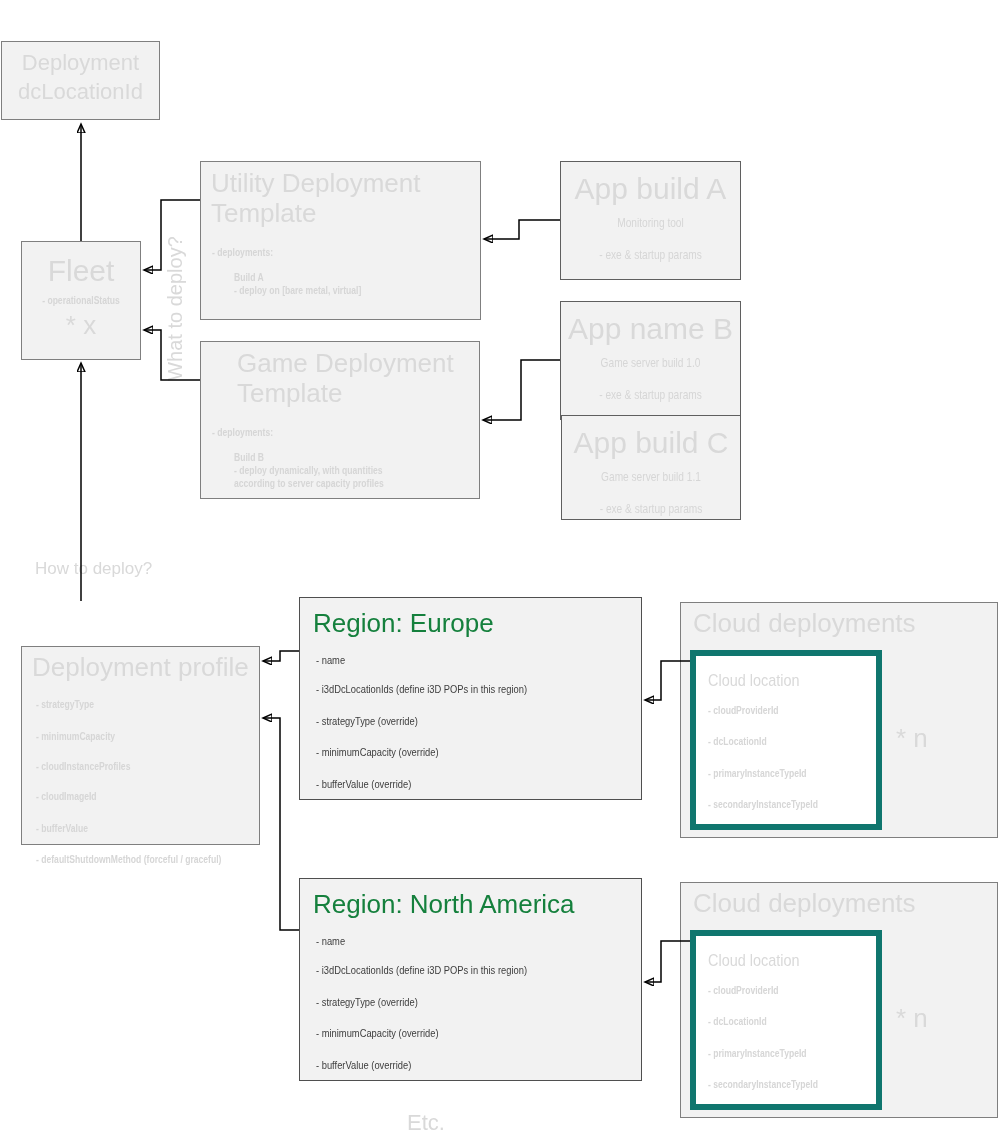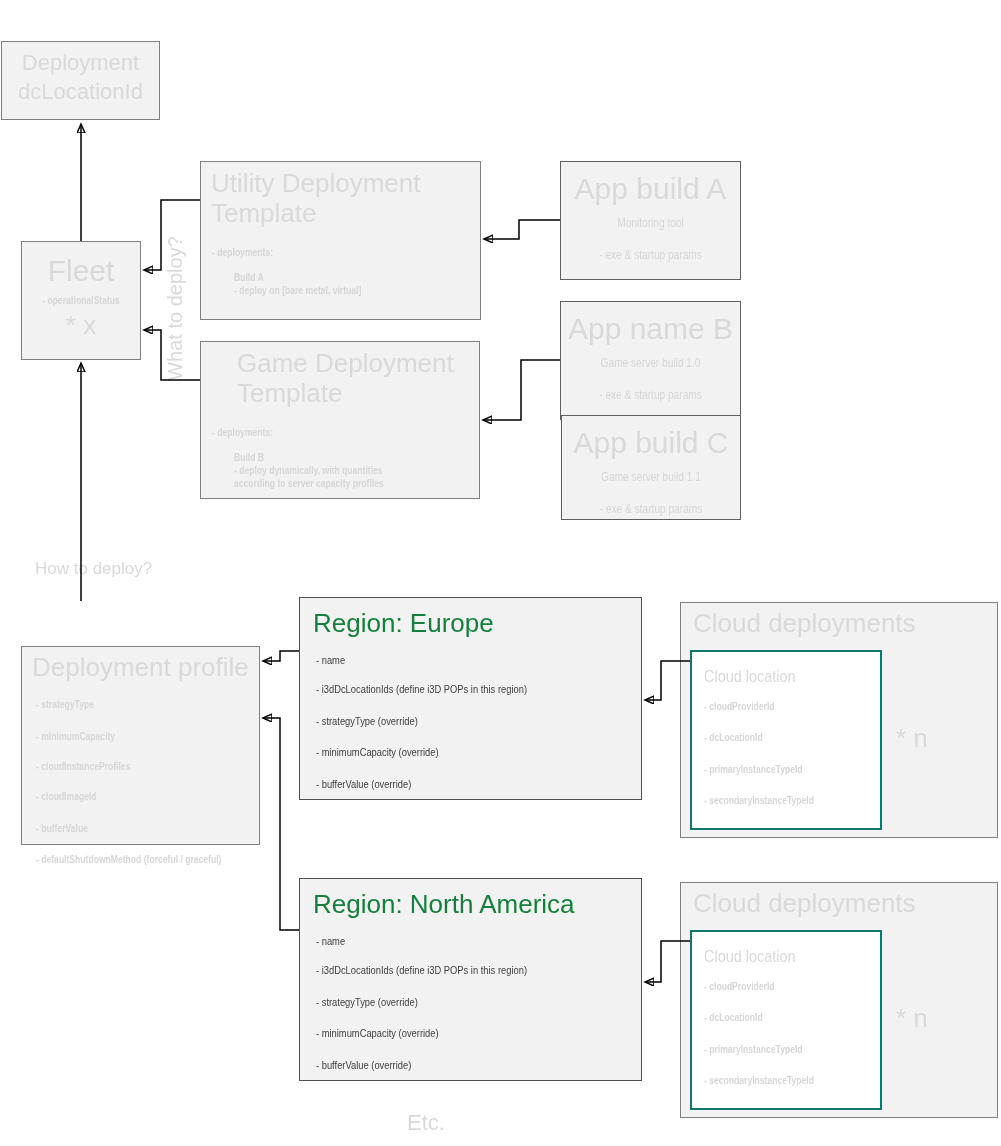--- a/index.html
+++ b/index.html
@@ -1,21 +1,21 @@
 <!DOCTYPE html>
 <html><head>
 <meta charset="utf-8">
 <style>
   html,body { margin:0; padding:0; background:#ffffff; font-family:"Liberation Sans", sans-serif; }
   .canvas { position:relative; width:1001px; height:1146px; background:#ffffff; overflow:hidden; }
 
   .gbox { position:absolute; background:#f2f2f2; border:1px solid #7f7f7f; box-sizing:border-box; }
   .gbox.dark-border { border-color:#5f5f5f; }
   .region-box { position:absolute; background:#f2f2f2; border:1px solid #4f4f4f; box-sizing:border-box; }
-  .white-box { position:absolute; background:#ffffff; border:2px solid #0f766e; box-sizing:border-box; }
+  .white-box { position:absolute; background:#ffffff; border:6px solid #0f766e; box-sizing:border-box; }
 
   .page-title { position:absolute; left:266px; top:30px; width:700px; text-align:center;
                 font-size:22px; line-height:33px; color:#1a1a1a; }
 
   .box-title { position:absolute; font-size:26px; line-height:30px; color:#d9d9d9; white-space:normal; }
   .box-title-center { position:absolute; left:0; right:0; text-align:center; font-size:30px; color:#d9d9d9; }
   .env-title { position:absolute; left:0; right:0; top:6px; text-align:center; font-size:22px; line-height:29px; color:#d9d9d9; }
 
   .region-title { position:absolute; left:13px; top:10px; font-size:26px; color:#15803d; white-space:nowrap; }
 

